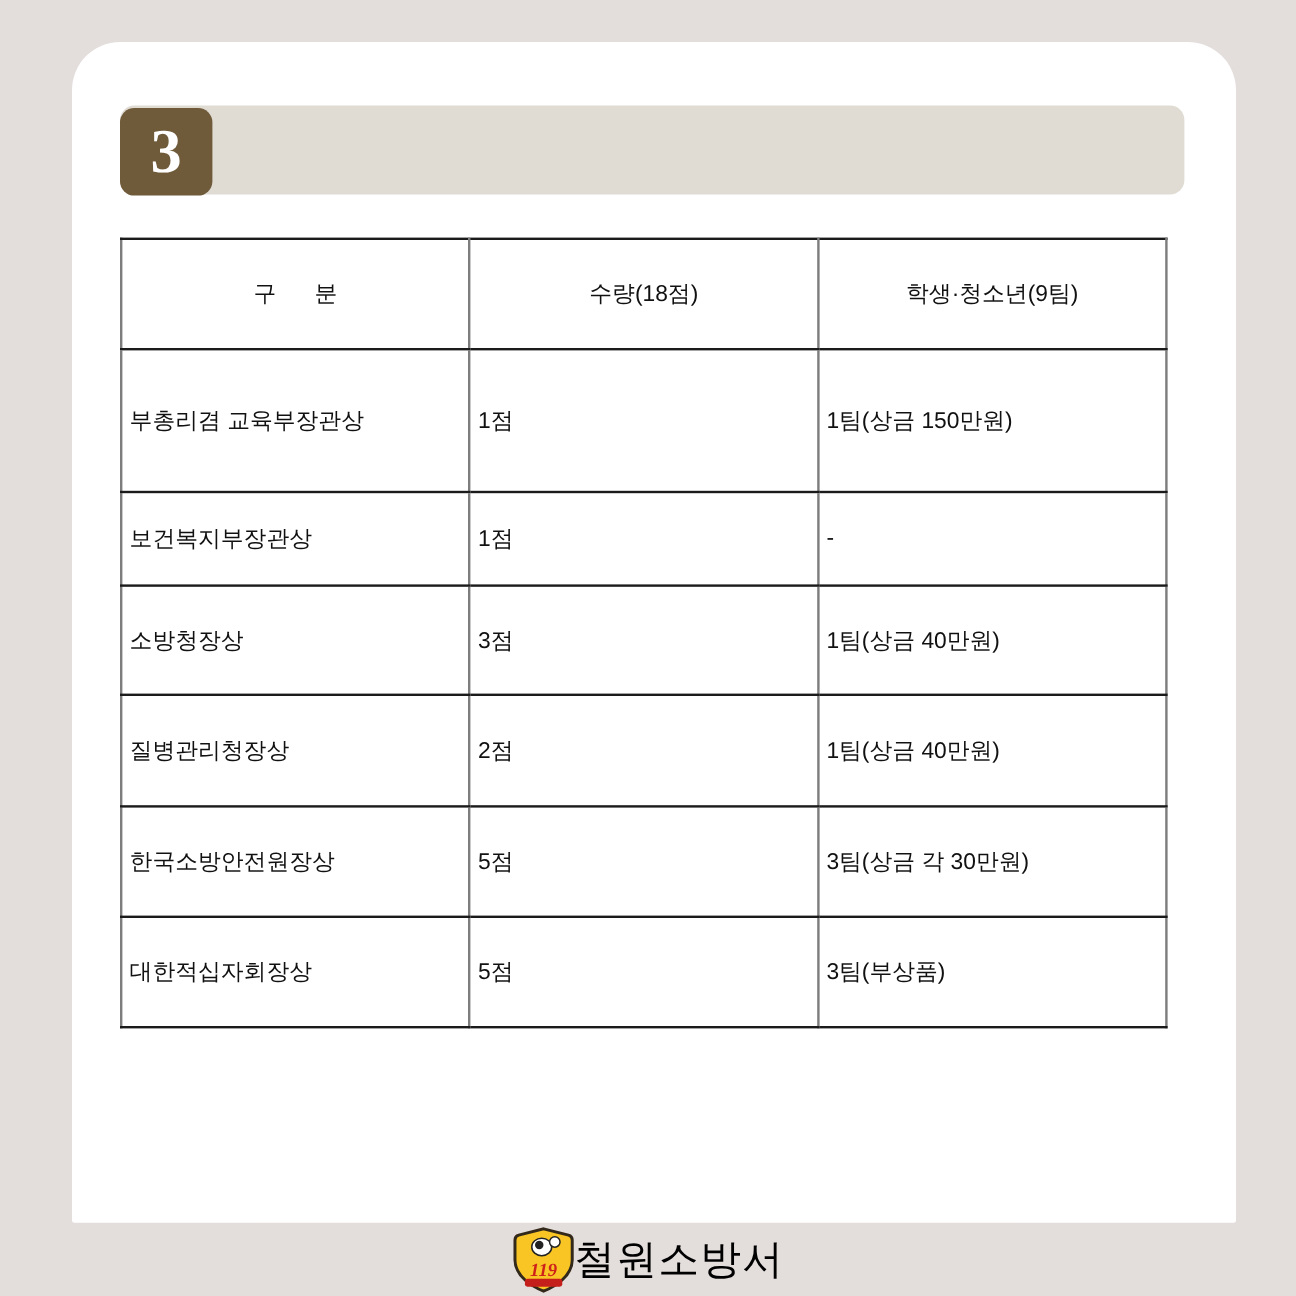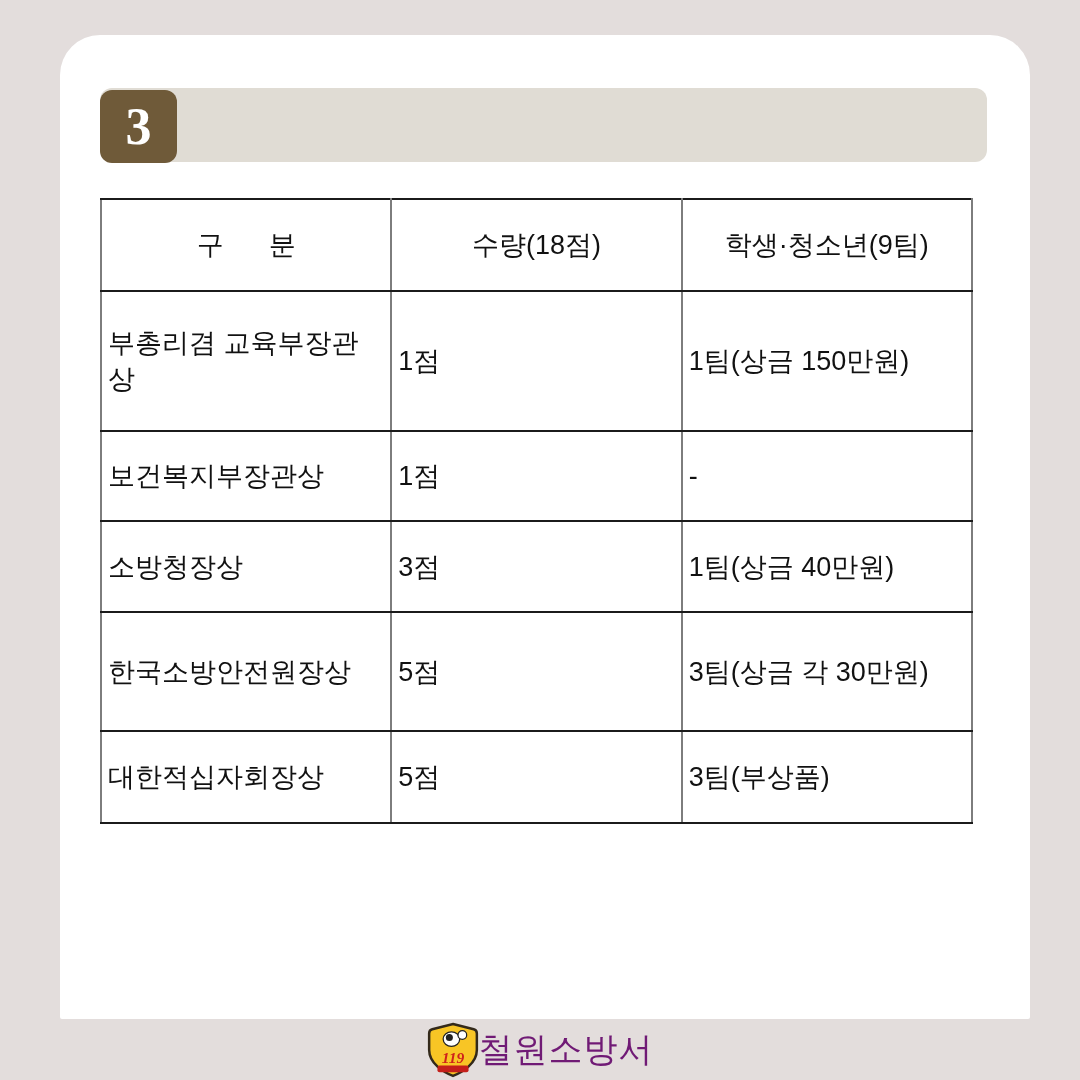--- a/index.html
+++ b/index.html
@@ -56,45 +56,45 @@
     width: 873px;
     border-collapse: collapse;
     table-layout: fixed;
   }
   table.awards th, table.awards td {
     border-top: 2px solid #1b1b1b;
     border-bottom: 2px solid #1b1b1b;
     border-left: 2px solid #7d7d7d;
     border-right: 2px solid #7d7d7d;
     vertical-align: middle;
-    font-size: 27px;
+    font-size: 19px;
     font-weight: normal;
     color: #111111;
     padding: 8px 6px;
   }
   table.awards th { white-space: pre; }
   tr.rh   { height: 92px; }
   tr.r0   { height: 83px; }
-  tr.r1   { height: 140px; margin-top: 36px; }
-  tr.r2   { height: 90px; }
+  tr.r1   { height: 119px; margin-top: 36px; }
+  tr.r2   { height: 78px; }
   tr.r3   { height: 91px; margin-left: 25px; }
   tr.r4   { height: 93px; }
-  tr.r5   { height: 119px; }
+  tr.r5   { height: 92px; }
   tr.r6   { height: 92px; border-radius: 16px; }
 
   
   .footer {
     position: absolute;
     left: 0; top: 1019px;
     width: 1080px; height: 61px;
     display: flex; align-items: center; justify-content: center;
   }
   .footer .org {
     font-size: 34px;
-    color: #701a75;
+    color: #000000;
     letter-spacing: 1px;
   }
   .logo-svg { display: block; }
 </style>
 </head>
 <body>
 
 <div class="canvas">
 
   <div class="card">
@@ -121,20 +121,25 @@
         <tr class="r2">
           <td>보건복지부장관상</td>
           <td>1점</td>
           <td>-</td>
         </tr>
         <tr class="r3">
           <td>소방청장상</td>
           <td>3점</td>
           <td>1팀(상금 40만원)</td>
         </tr>
+        <tr class="r4">
+          <td>질병관리청장상</td>
+          <td>2점</td>
+          <td>1팀(상금 40만원)</td>
+        </tr>
         <tr class="r5">
           <td>한국소방안전원장상</td>
           <td>5점</td>
           <td>3팀(상금 각 30만원)</td>
         </tr>
         <tr class="r6">
           <td>대한적십자회장상</td>
           <td>5점</td>
           <td>3팀(부상품)</td>
         </tr>

